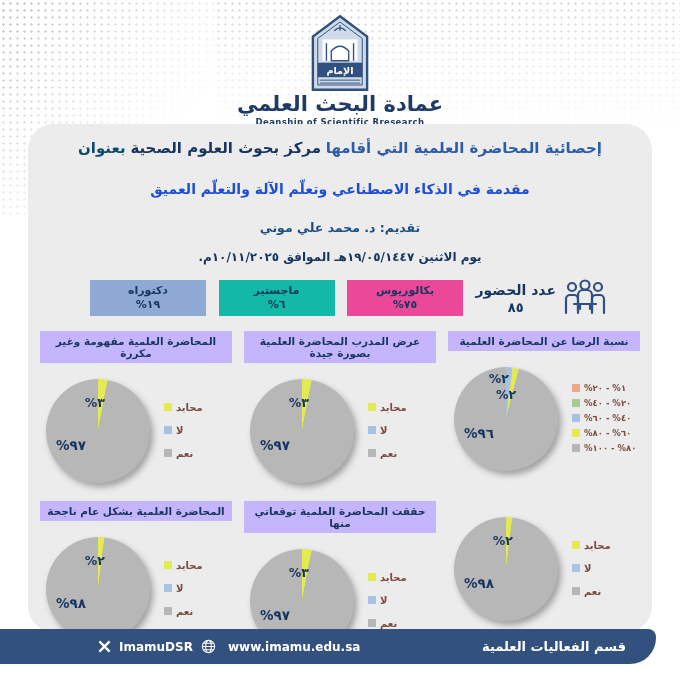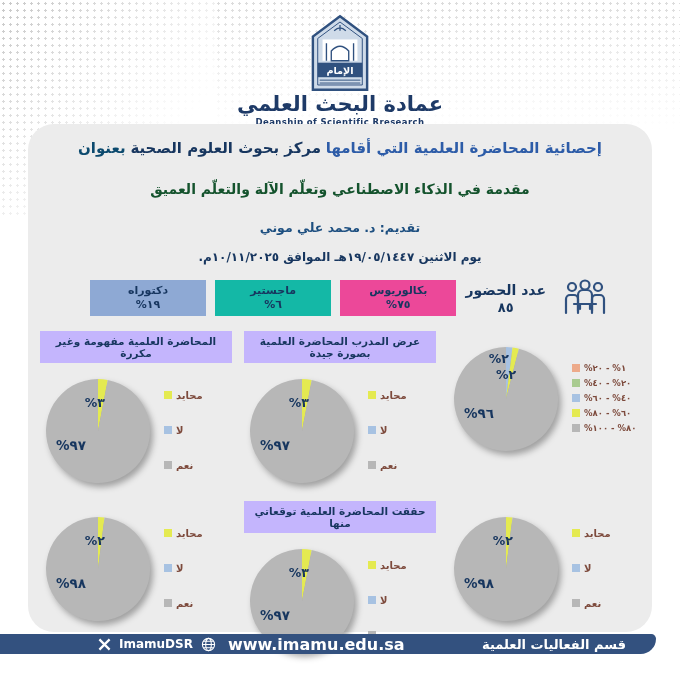--- a/index.html
+++ b/index.html
@@ -26,60 +26,60 @@
   .logo-ar{font-size:21px;font-weight:bold;color:#1e3a67;line-height:1;margin-top:2px;}
   .logo-en{font-size:8.5px;font-weight:bold;color:#1e3a67;letter-spacing:.4px;margin-top:2px;}
 
   
   .card{position:absolute;left:28px;right:28px;top:124px;bottom:48px;
     background:#ececec;border-radius:26px;direction:rtl;}
   .t-line1{padding-top:15px;text-align:center;font-size:15px;}
   .t-line1 .p1{color:#2d5ca8;font-weight:600;}
   .t-line1 .p2{color:#17365f;font-weight:800;}
   .t-line1 .p3{color:#0c4a6e;font-weight:800;}
-  .t-line2{margin-top:24px;text-align:center;font-size:14px;font-weight:800;color:#14532d;}
+  .t-line2{margin-top:24px;text-align:center;font-size:14px;font-weight:800;color:#1d4ed8;}
   .t-presenter{margin-top:23px;text-align:center;font-size:12.5px;font-weight:800;color:#1d4f80;}
   .t-date{margin-top:15px;text-align:center;font-size:12px;font-weight:600;color:#17365f;}
 
   
   .att-row{margin-top:15px;display:flex;align-items:center;direction:rtl;
     padding:0 44px 0 62px;justify-content:space-between;}
-  .att-group{display:flex;align-items:center;gap:16px;}
+  .att-group{display:flex;align-items:center;gap:6px;}
   .att-labels{text-align:center;}
   .att-label{font-size:14px;font-weight:800;color:#17365f;white-space:nowrap;}
   .att-count{font-size:13px;font-weight:700;color:#17365f;margin-top:2px;}
   .deg-box{width:108px;padding:4px 4px 5px 4px;text-align:center;}
   .deg-label{font-size:11px;font-weight:800;color:#17365f;}
   .deg-value{font-size:11px;font-weight:700;color:#17365f;margin-top:1px;}
 
   
   .charts-grid{margin-top:14px;display:grid;grid-template-columns:repeat(3,1fr);
     direction:rtl;column-gap:12px;row-gap:8px;padding:0 12px;}
   .panel{direction:rtl;}
   .panel-header{background:#c4b5fd;color:#17365f;font-weight:800;font-size:10.5px;
     text-align:center;padding:4px 2px;line-height:1.15;}
   .panel-body{display:flex;direction:ltr;align-items:center;margin-top:4px;}
   .pie-wrap{flex:0 0 auto;}
   .pie-wrap svg{filter:drop-shadow(3px 4px 3px rgba(0,0,0,.32));}
-  .legend{flex:1 1 auto;display:flex;flex-direction:column;gap:24px;padding-left:2px;}
+  .legend{flex:1 1 auto;display:flex;flex-direction:column;gap:12px;padding-left:2px;}
   .legend.small{gap:5px;}
   .lrow{display:flex;align-items:center;gap:4px;}
   .sw{width:8px;height:8px;flex:0 0 auto;display:inline-block;}
   .ltxt{font-size:10px;font-weight:600;color:#7d4a3c;white-space:nowrap;}
   .legend.small .ltxt{font-size:8.5px;}
   .pie-label{font-weight:800;fill:#17365f;}
 
   
-  .footer{position:absolute;left:0;right:24px;bottom:26px;height:20px;
+  .footer{position:absolute;left:0;right:24px;bottom:16px;height:35px;
     background:#33517f;border-radius:0 8px 26px 0;
     display:flex;align-items:center;justify-content:space-between;
     padding:0 30px 0 98px;box-sizing:border-box;}
   .foot-left{display:flex;align-items:center;gap:8px;color:#fff;}
   .foot-handle{font-size:12px;font-weight:700;color:#fff;}
-  .foot-url{font-size:16px;font-weight:700;color:#fff;margin-left:4px;}
+  .foot-url{font-size:12px;font-weight:700;color:#fff;margin-left:4px;}
   .foot-right{color:#fff;font-size:13px;font-weight:800;direction:rtl;}
 </style>
 </head>
 <body>
 
 <div class="dots dots-left"></div>
 <div class="dots dots-top"></div>
 
 <div class="logo-block">
   <svg width="62" height="78" viewBox="0 0 64 80">
@@ -131,20 +131,21 @@
           <div class="deg-label">ماجستير</div>
           <div class="deg-value" dir="rtl">٦%</div>
         </div><div class="deg-box" style="background: rgb(142, 169, 212);">
           <div class="deg-label">دكتوراه</div>
           <div class="deg-value" dir="rtl">١٩%</div>
         </div></div>
   </div>
 
   <div class="charts-grid" id="charts-grid">
   <div class="panel">
+    <div class="panel-header">نسبة الرضا عن المحاضرة العلمية</div>
     <div class="panel-body">
       <div class="pie-wrap">
         <svg width="122" height="122" viewBox="0 0 122 122">
               <path d="M58,64 L58.00,12.00 A52,52 0 0 1 64.52,12.41 Z" fill="#a7c2e2"></path>
               <path d="M58,64 L64.52,12.41 A52,52 0 0 1 70.93,13.63 Z" fill="#e4ea51"></path>
               <path d="M58,64 L70.93,13.63 A52,52 0 1 1 58.00,12.00 Z" fill="#b7b7b7"></path>
               <text x="30.96" y="82.72" text-anchor="middle" font-size="13.5" class="pie-label">%٩٦</text>
               <text x="50.72" y="27.6" text-anchor="middle" font-size="12.5" class="pie-label">%٢</text>
               <text x="58" y="44.24" text-anchor="middle" font-size="12.5" class="pie-label">%٢</text>
             </svg>
@@ -279,20 +280,21 @@
             </div>
             <div class="lrow">
               <span class="sw" style="background: rgb(183, 183, 183);"></span>
               <span class="ltxt" dir="rtl">نعم</span>
             </div>
           </div>
     </div>
   </div>
 
   <div class="panel">
+    <div class="panel-header">المحاضرة العلمية بشكل عام ناجحة</div>
     <div class="panel-body">
       <div class="pie-wrap">
         <svg width="122" height="122" viewBox="0 0 122 122">
               <path d="M58,64 L58.00,12.00 A52,52 0 0 1 64.52,12.41 Z" fill="#e4ea51"></path>
               <path d="M58,64 L64.52,12.41 A52,52 0 1 1 58.00,12.00 Z" fill="#b7b7b7"></path>
               <text x="30.96" y="82.72" text-anchor="middle" font-size="13.5" class="pie-label">%٩٨</text>
               <text x="54.88" y="40.08" text-anchor="middle" font-size="12.5" class="pie-label">%٢</text>
             </svg>
       </div>
       <div class="legend">

